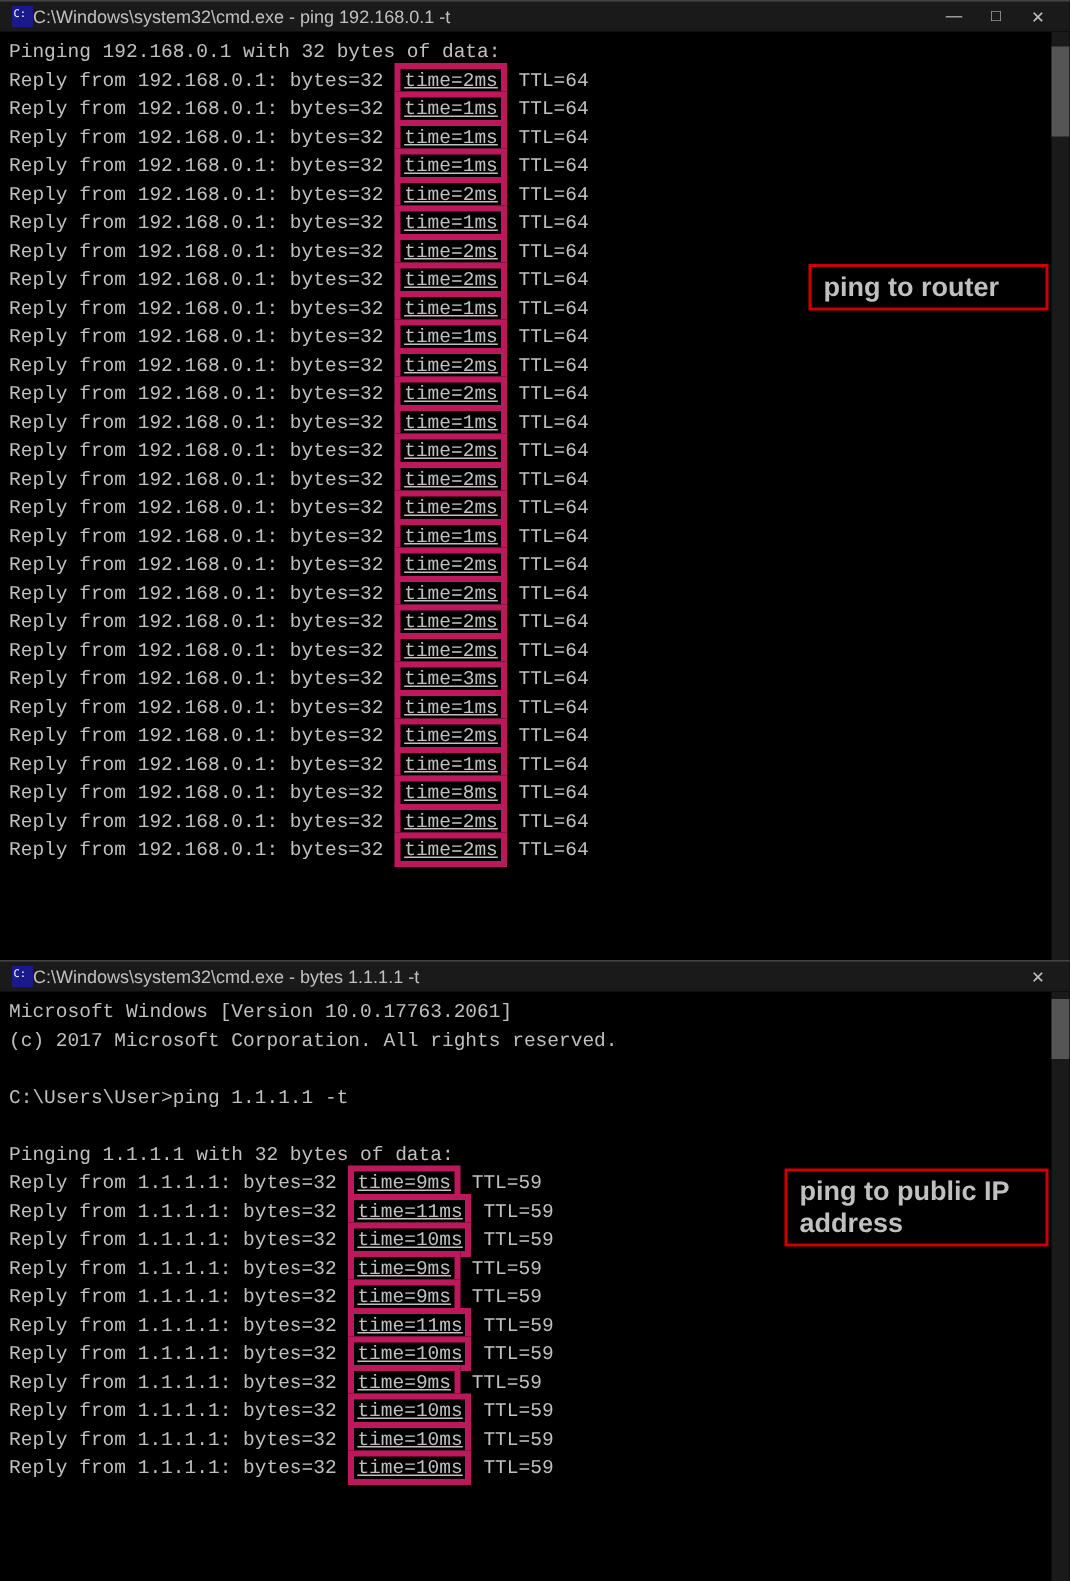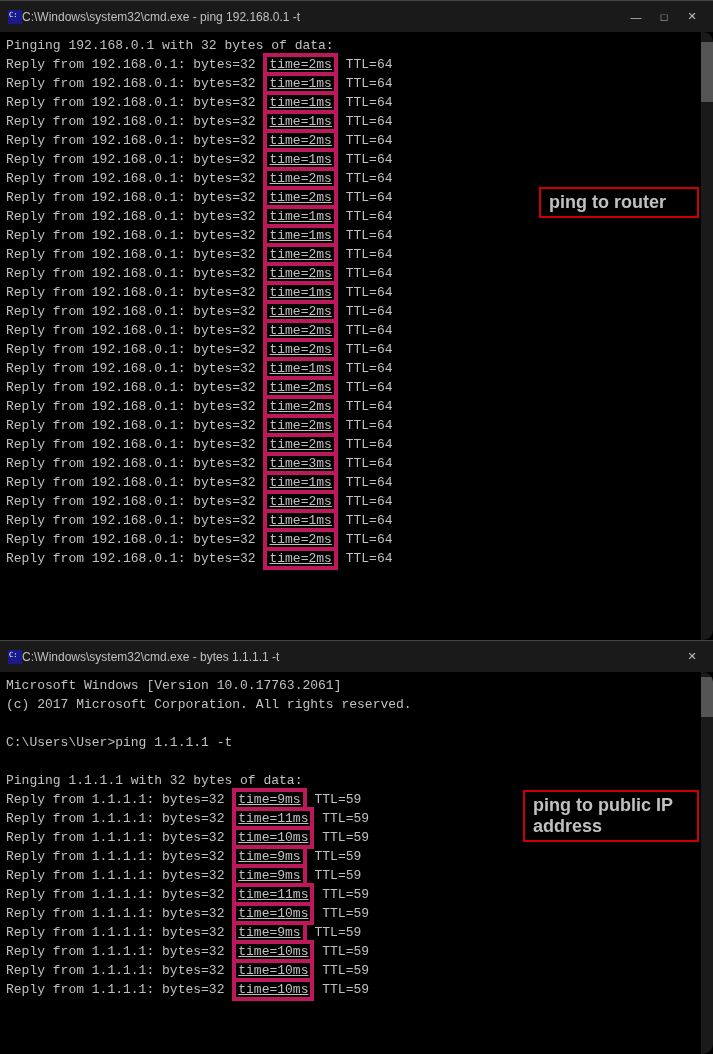--- a/index.html
+++ b/index.html
@@ -18,21 +18,21 @@
       background: #000;
       color: #c0c0c0;
       position: relative;
     }
 
     .titlebar {
       display: flex;
       align-items: center;
       background: #1a1a1a;
       padding: 4px 8px;
-      height: 32px;
+      height: 21px;
       border-top: 1px solid #444;
     }
 
     .titlebar-title {
       flex: 1;
       font-size: 12px;
       color: #c0c0c0;
       font-family: 'Segoe UI', Arial, sans-serif;
     }
 
@@ -51,21 +51,20 @@
       color: #c0c0c0;
       cursor: pointer;
       font-family: 'Segoe UI', Arial, sans-serif;
     }
 
     .terminal-content {
       flex: 1;
       padding: 4px 6px;
       overflow: hidden;
       position: relative;
-      border-radius: 10px;
     }
 
     .line {
       line-height: 19px;
       white-space: nowrap;
       color: #c0c0c0;
     }
 
     .highlight-box {
       display: inline;
@@ -178,20 +177,21 @@
         <div class="line"><span>Reply from 192.168.0.1: bytes=32 </span><span class="highlight-box">time=2ms</span> TTL=64</div>
         <div class="line"><span>Reply from 192.168.0.1: bytes=32 </span><span class="highlight-box">time=1ms</span> TTL=64</div>
         <div class="line"><span>Reply from 192.168.0.1: bytes=32 </span><span class="highlight-box">time=2ms</span> TTL=64</div>
         <div class="line"><span>Reply from 192.168.0.1: bytes=32 </span><span class="highlight-box">time=2ms</span> TTL=64</div>
         <div class="line"><span>Reply from 192.168.0.1: bytes=32 </span><span class="highlight-box">time=2ms</span> TTL=64</div>
         <div class="line"><span>Reply from 192.168.0.1: bytes=32 </span><span class="highlight-box">time=2ms</span> TTL=64</div>
         <div class="line"><span>Reply from 192.168.0.1: bytes=32 </span><span class="highlight-box">time=3ms</span> TTL=64</div>
         <div class="line"><span>Reply from 192.168.0.1: bytes=32 </span><span class="highlight-box">time=1ms</span> TTL=64</div>
         <div class="line"><span>Reply from 192.168.0.1: bytes=32 </span><span class="highlight-box">time=2ms</span> TTL=64</div>
         <div class="line"><span>Reply from 192.168.0.1: bytes=32 </span><span class="highlight-box">time=1ms</span> TTL=64</div>
+        <div class="line"><span>Reply from 192.168.0.1: bytes=32 </span><span class="highlight-box">time=8ms</span> TTL=64</div>
         <div class="line"><span>Reply from 192.168.0.1: bytes=32 </span><span class="highlight-box">time=2ms</span> TTL=64</div>
         <div class="line"><span>Reply from 192.168.0.1: bytes=32 </span><span class="highlight-box">time=2ms</span> TTL=64</div>
       </div>
 
     <div class="annotation-box" style="top: 155px; right: 14px; width: 160px;">
       <span>ping to router</span>
     </div>
 
     <div class="scrollbar">
       <div class="scrollbar-thumb"></div>

